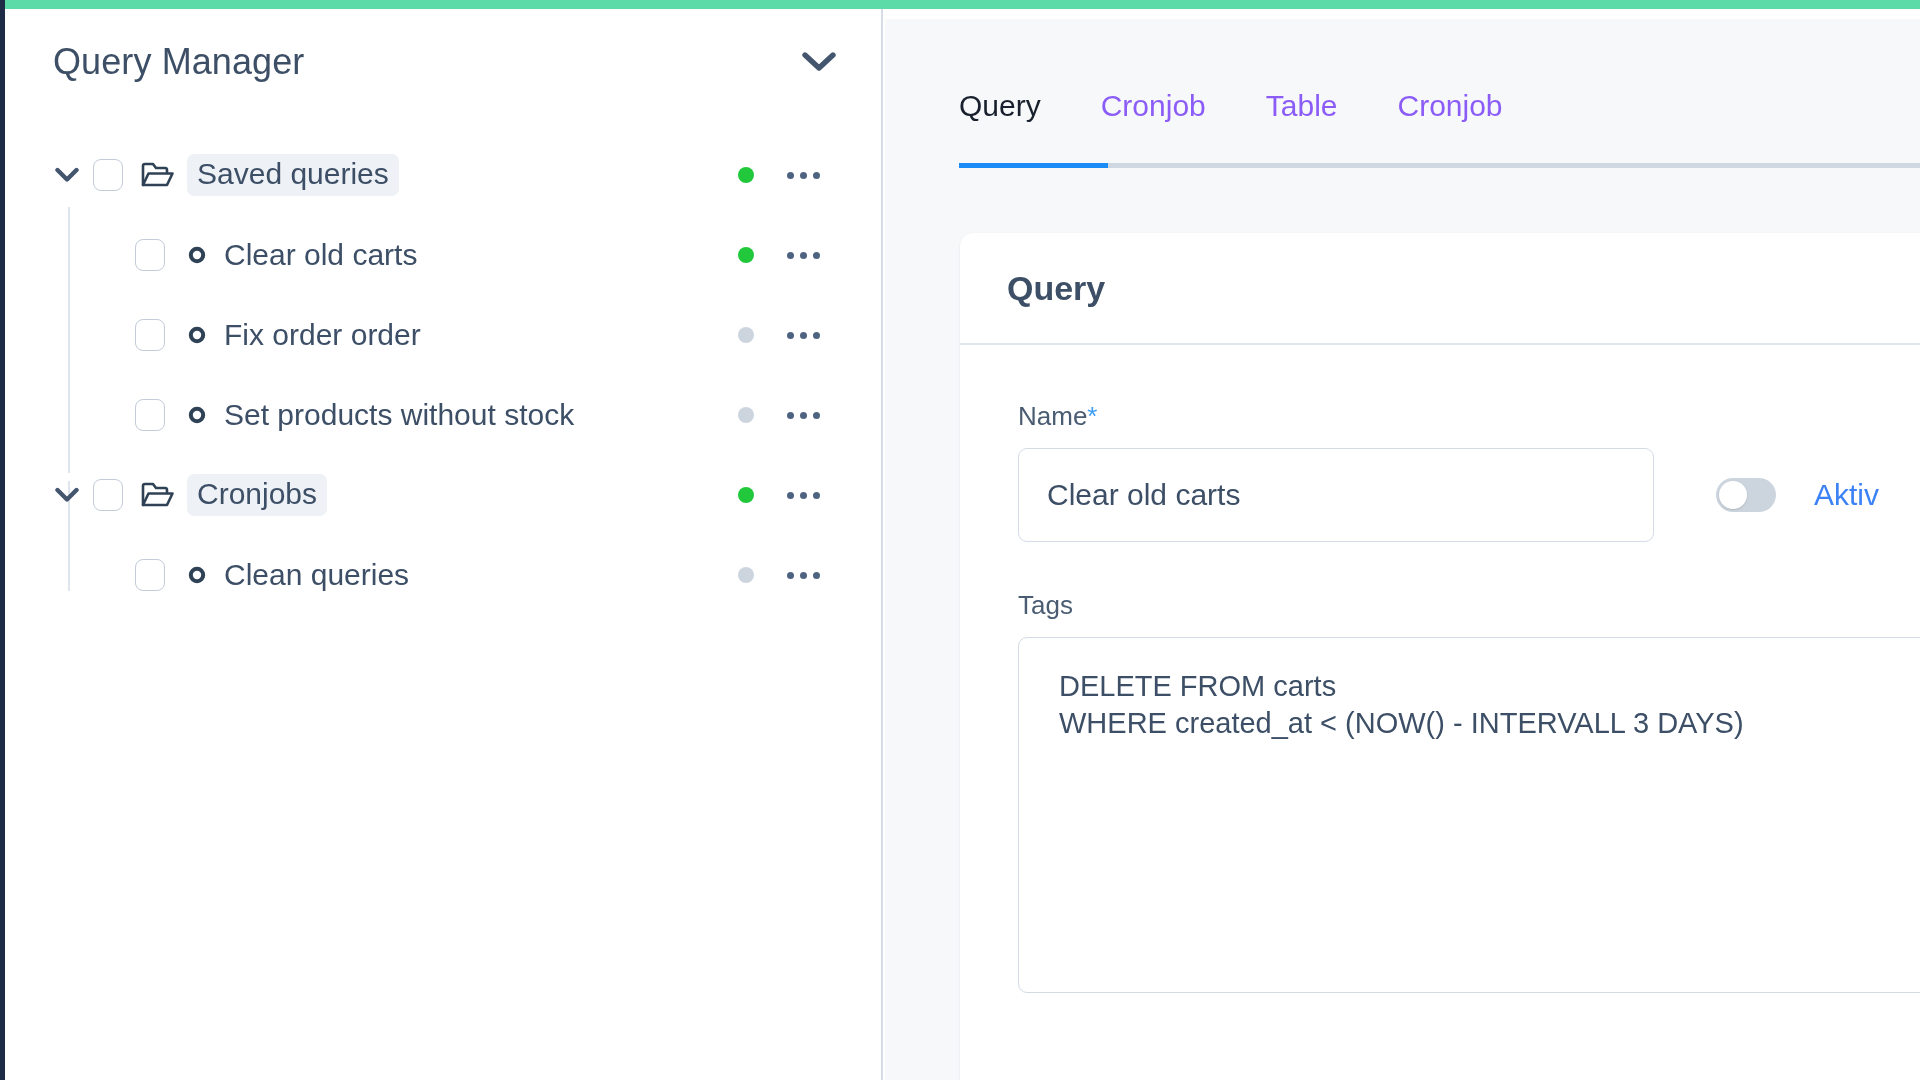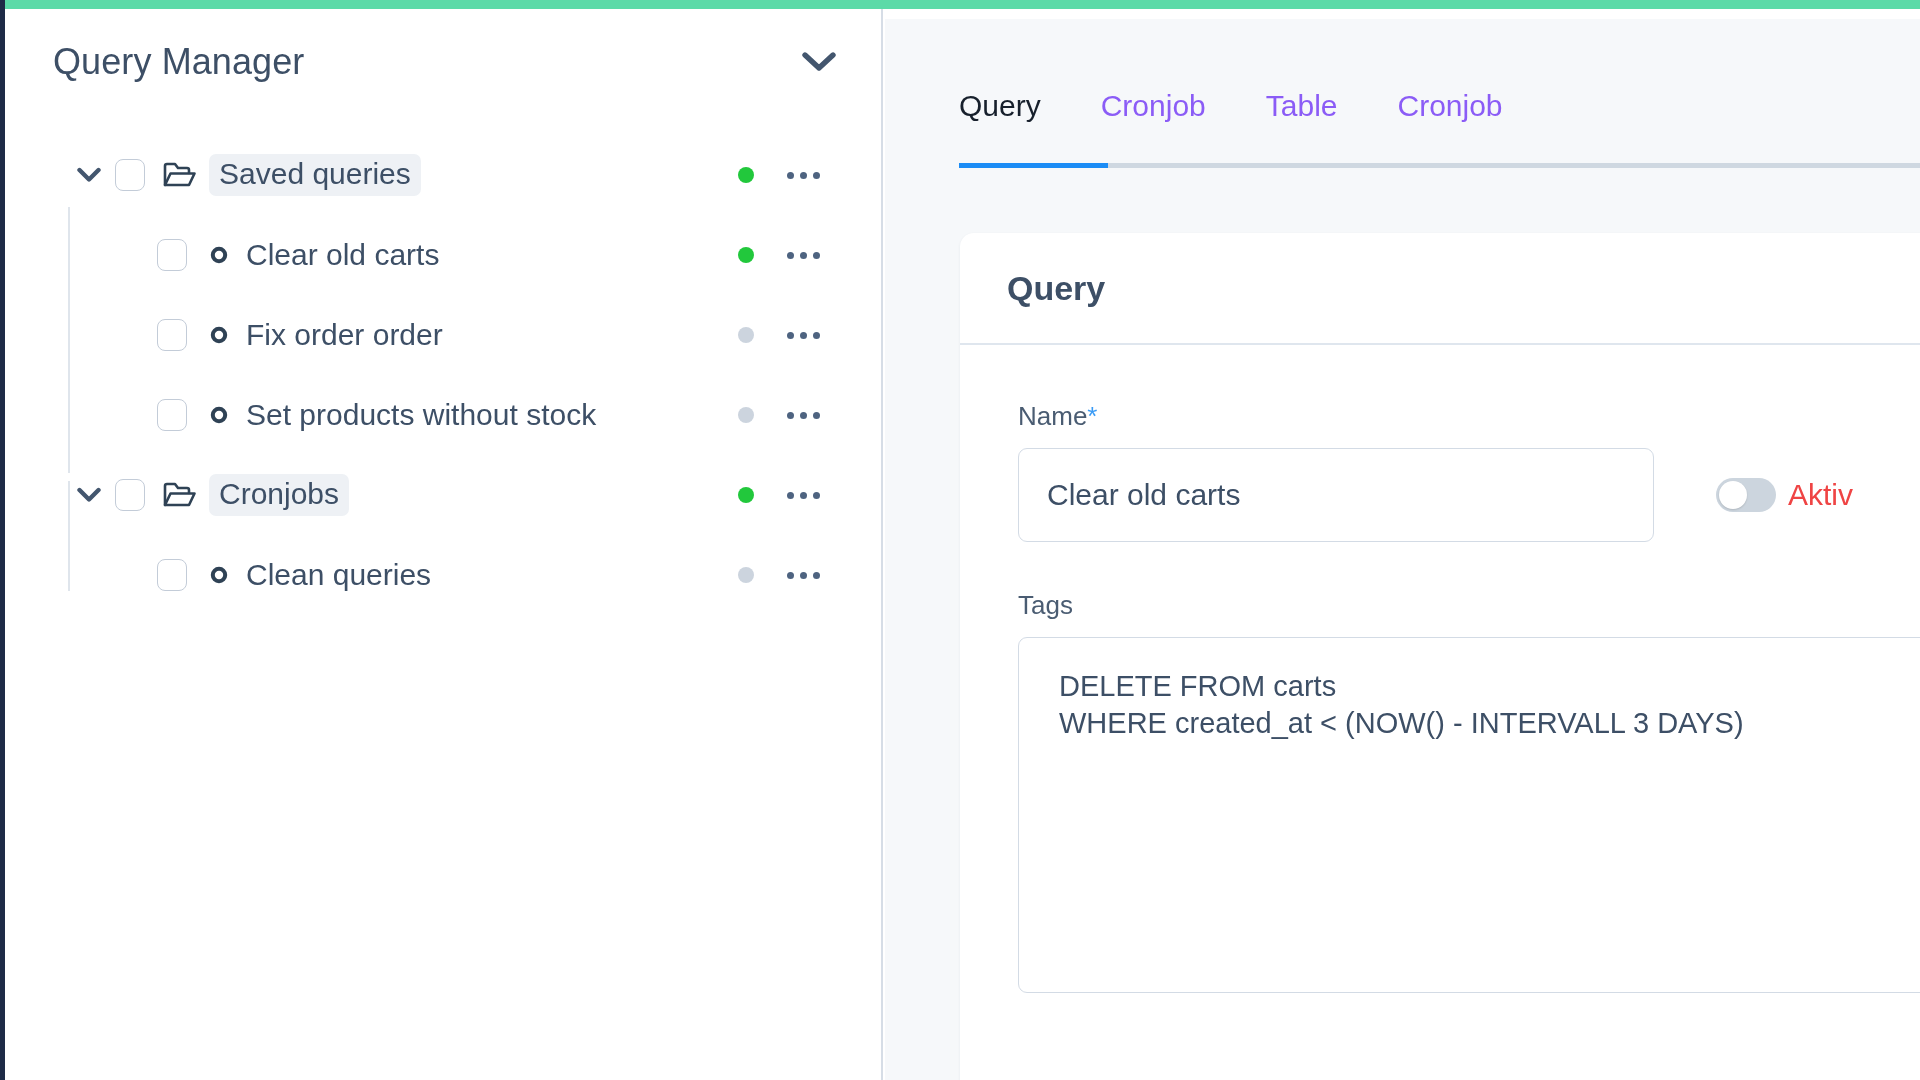--- a/index.html
+++ b/index.html
@@ -60,21 +60,20 @@
   .tree {
     position: absolute; left: 0; top: 126px;
     width: 876px;
   }
   .tree-row {
     position: relative;
     height: 80px;
     display: flex; align-items: center;
     padding-right: 55px;
     cursor: pointer;
-    margin-left: 22px;
   }
   .tree-row .spacer { flex: 1; }
 
   .twisty {
     width: 40px; height: 40px;
     margin-left: 42px;
     display: flex; align-items: center; justify-content: center;
     cursor: pointer;
     flex: 0 0 auto;
   }
@@ -215,22 +214,22 @@
     cursor: pointer;
     flex: 0 0 auto;
   }
   .toggle .knob {
     position: absolute; left: 3px; top: 3px;
     width: 28px; height: 28px; border-radius: 50%;
     background: #ffffff;
     box-shadow: 0 1px 2px rgba(0,0,0,.14);
   }
   .toggle-label {
-    margin-left: 12px;
-    font-size: 30px; color: #ef4444;
+    margin-left: 38px;
+    font-size: 30px; color: #3b82f6;
     white-space: nowrap;
   }
 
   .tags-block { margin-top: 48px; }
   .code-area {
     width: 1022px; height: 356px;
     border: 1.8px solid #d3dbe5;
     border-radius: 9px;
     background: #fff;
     padding: 30px 0 0 40px;

